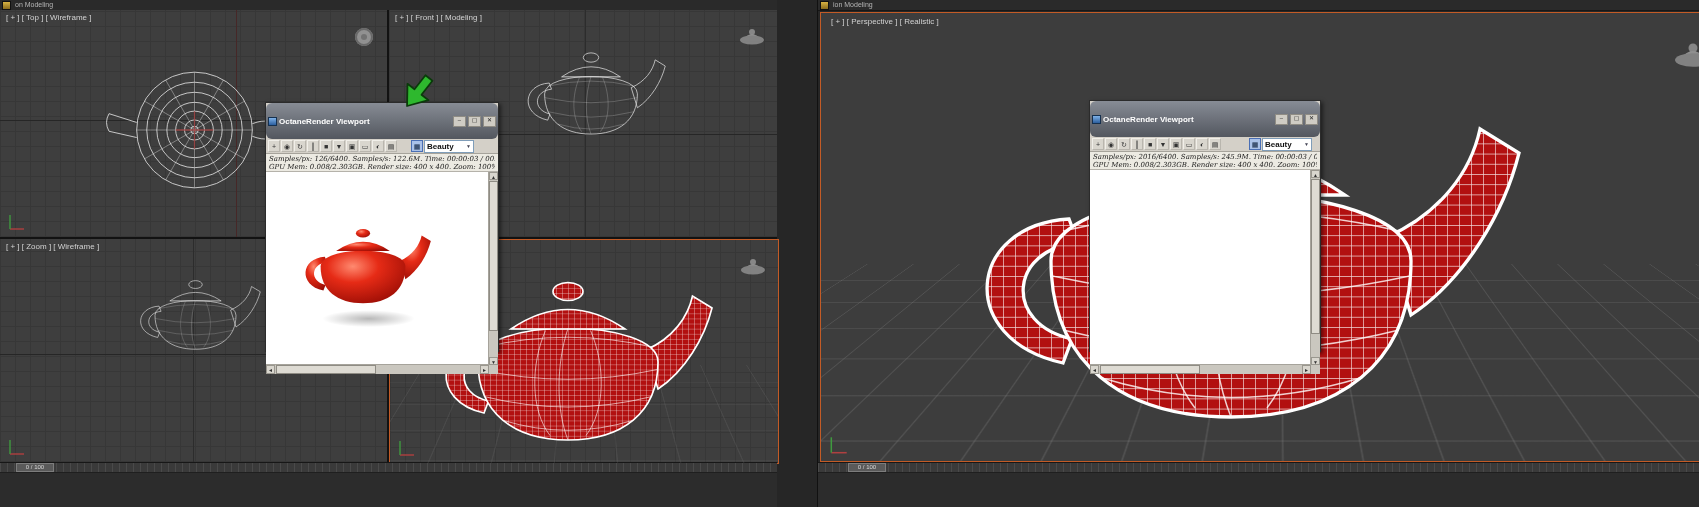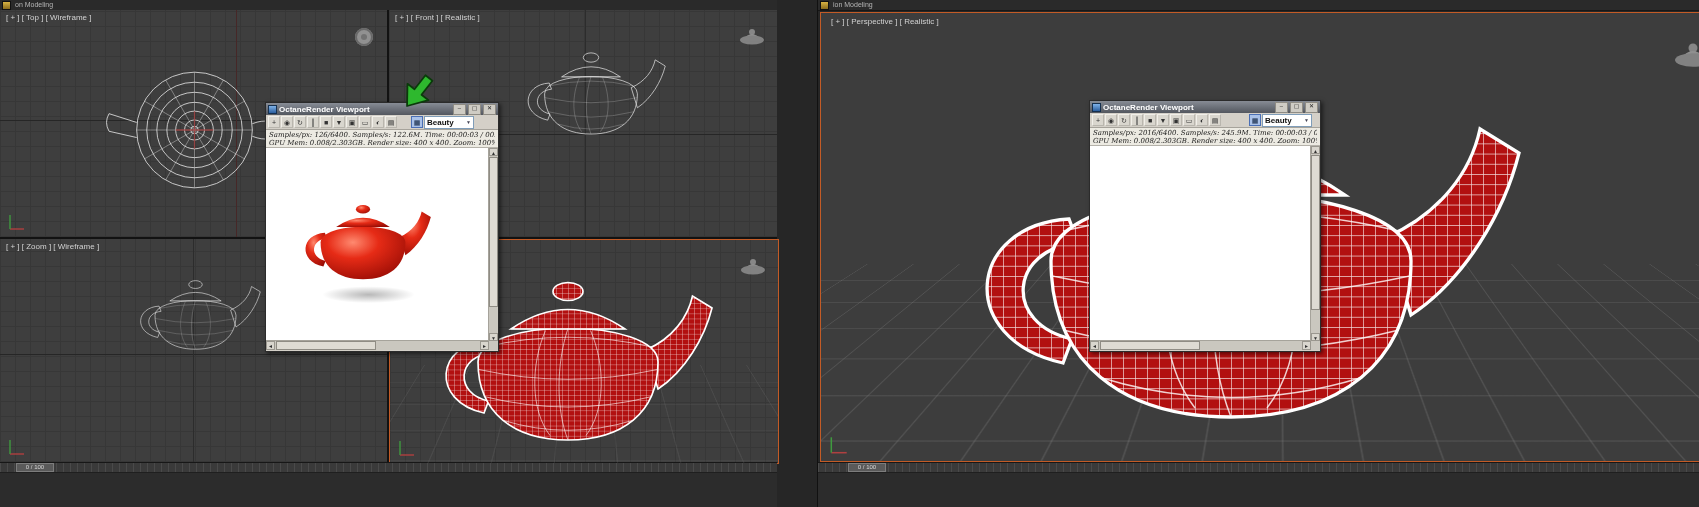--- a/index.html
+++ b/index.html
@@ -56,22 +56,22 @@
   
   .bottombar{position:absolute;left:0;right:0;top:462px;height:45px;background:#2c2c2c;border-top:1px solid #171717;}
   .timeslider{position:relative;height:9px;background:#3a3a3a;border-bottom:1px solid #1f1f1f;
       background-image:repeating-linear-gradient(90deg,#4a4a4a 0 1px,transparent 1px 7px);}
   .timehandle{position:absolute;top:0;height:9px;width:38px;background:#5a5a5a;border:1px solid #7d7d7d;
       box-sizing:border-box;font-size:6px;line-height:7px;color:#d8d8d8;text-align:center;}
 
   
   .ow{position:absolute;background:#d4d0c8;border:1px solid #2b2b2b;z-index:8;
       box-shadow:2px 2px 4px rgba(0,0,0,.5);}
-  .ow-title{height:12px;display:flex;align-items:center;gap:2px;padding:0 2px;
-      background:linear-gradient(#878c95,#53575f);}
+  .ow-title{height:12px;display:flex;align-items:center;gap:2px;padding:12px 2px;
+      background:linear-gradient(#878c95,#53575f);border-radius:6px;}
   .ow-appicon{width:7px;height:7px;background:linear-gradient(#7fb2e8,#2b5e9e);border:1px solid #15304f;}
   .ow-title .t{flex:1;font-size:8px;font-weight:bold;color:#fff;white-space:nowrap;overflow:hidden;}
   .ow-btn{width:11px;height:9px;background:#cfccc4;border:1px solid #8f8c84;font-size:6px;
       line-height:7px;text-align:center;color:#222;}
   .ow-toolbar{height:14px;display:flex;align-items:center;gap:1px;padding:0 2px;
       border-bottom:1px solid #a6a39b;background:#d4d0c8;}
   .tb{width:12px;height:12px;font-size:7px;line-height:11px;text-align:center;color:#333;
       background:#d9d6ce;border:1px solid #b9b6ae;border-top-color:#f1efe9;border-left-color:#f1efe9;
       box-sizing:border-box;}
   .tb.hl{background:#a9c1e8;border-color:#4a6fb5;color:#10233f;}
@@ -166,21 +166,21 @@
         </svg>
         <svg class="tripod" width="20" height="20" viewBox="0 0 20 20">
           <path d="M3,17 H17" stroke="#b04040" stroke-width="1.4"></path>
             <path d="M3,17 V3" stroke="#3f9a3f" stroke-width="1.4"></path>
         </svg>
       </div>
 
       <div class="vp" id="vp-front">
         <div class="axis-h" style="top:124px"></div>
         <div class="axis-v" style="left:196px"></div>
-        <span class="vp-label">[ + ] [ Front ] [ Realistic ]</span>
+        <span class="vp-label">[ + ] [ Front ] [ Modeling ]</span>
         <svg class="viewcube" width="26" height="20" viewBox="0 0 26 20">
           <circle cx="13" cy="6" r="3" fill="#8f8f8f"></circle>
             <path d="M4,14 Q13,2 22,14 Z" fill="#9a9a9a"></path>
             <ellipse cx="13" cy="14" rx="12" ry="4.5" fill="#8a8a8a"></ellipse>
         </svg>
         <svg class="scene-svg style-wire" style="left:118px;top:22px" width="168" height="116" viewBox="0 0 200 150">
             <g class="tp-g">
       <path d="M152,72 C170,64 180,50 183,36 L196,44 C191,64 178,86 160,98 Z"></path>
       <path d="M46,66 C12,68 8,106 44,114 L47,106 C24,101 26,76 49,74 Z"></path>
       <path d="M40,80 C40,50 160,50 160,80 C160,114 136,132 100,132 C64,132 40,114 40,80 Z"></path>

